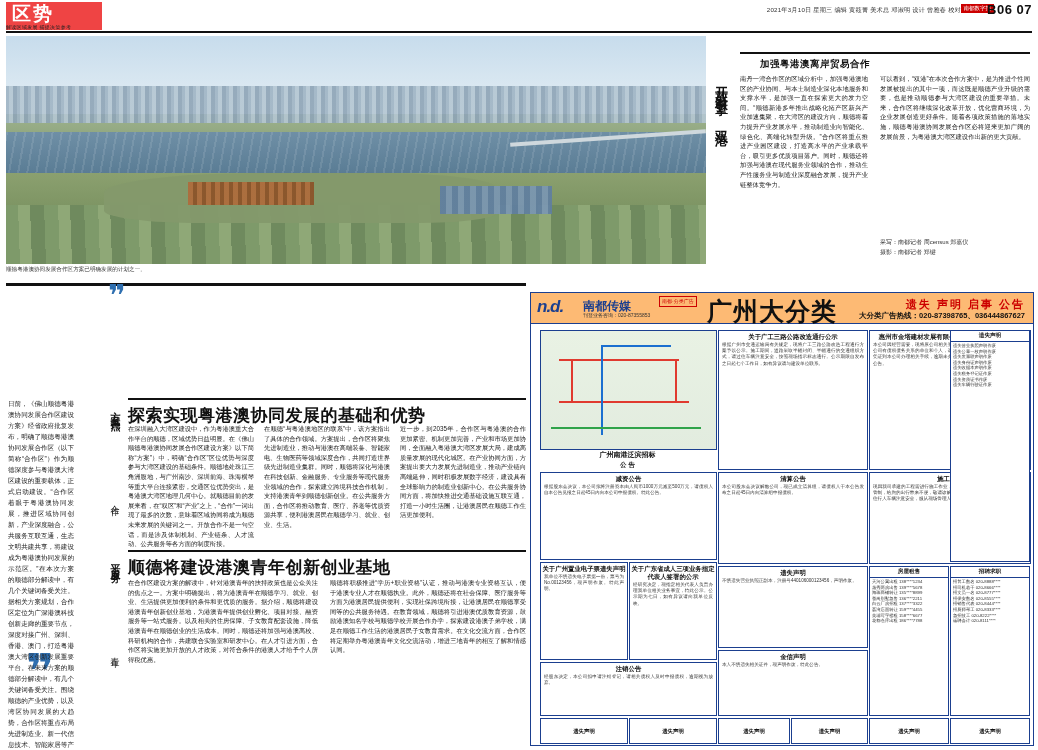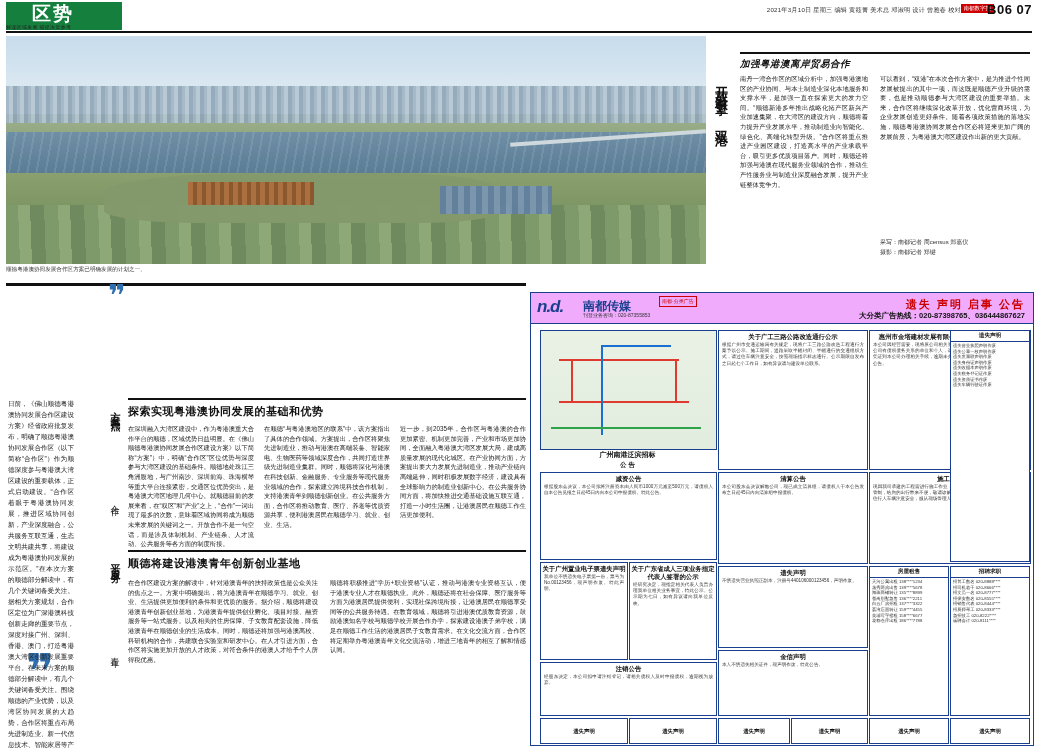--- a/index.html
+++ b/index.html
@@ -1,21 +1,21 @@
 <!DOCTYPE html>
 <html><head>
 <meta charset="utf-8">
 <style>
   html,body{margin:0;padding:0;background:#fff;}
   body{width:1038px;height:750px;font-family:"Liberation Sans","DejaVu Sans",sans-serif;color:#111;overflow:hidden;position:relative;}
   .page{position:relative;width:1038px;height:750px;background:#fff;}
 
   
   .masthead{position:absolute;left:0;top:0;width:1038px;height:32px;}
-  .logo-box{position:absolute;left:6px;top:2px;width:96px;height:28px;background:#15803d;color:#fff;padding-left:20px;}
+  .logo-box{position:absolute;left:6px;top:2px;width:96px;height:28px;background:#ef4444;color:#fff;}
   .logo-box .lg{font-size:19px;font-weight:bold;letter-spacing:2px;padding:2px 0 0 6px;line-height:19px;}
   .logo-sub{position:absolute;left:6px;top:24px;width:110px;font-size:5px;color:#222;letter-spacing:.3px;}
   .mast-meta{position:absolute;right:56px;top:6px;font-size:6.2px;color:#333;letter-spacing:.2px;white-space:nowrap;}
   .mast-tag{position:absolute;right:44px;top:4px;background:#c00;color:#fff;font-size:5.5px;padding:1px 3px;}
   .mast-page{position:absolute;right:6px;top:2px;font-size:13px;font-weight:bold;letter-spacing:.5px;}
   .rule-top{position:absolute;left:6px;top:31px;width:1026px;height:2px;background:#111;}
 
   
   .photo{position:absolute;left:6px;top:36px;width:700px;height:228px;overflow:hidden;
     background:linear-gradient(#bfd7ea,#d8e6ef 28%,#9fb28e 34%,#7f9a6f 55%,#6e8a62 100%);}
@@ -46,34 +46,34 @@
   .quote-mark{position:absolute;left:26px;top:655px;font-size:48px;color:#2f6fb0;font-weight:bold;line-height:34px;}
   .quote-mark2{position:absolute;left:108px;top:278px;font-size:30px;color:#2f6fb0;font-weight:bold;}
 
   
   .lcol{position:absolute;left:8px;top:296px;width:66px;font-size:6.6px;line-height:11px;color:#222;
     text-align:justify;}
   
   .vlabel{position:absolute;writing-mode:vertical-rl;font-size:10px;font-weight:bold;letter-spacing:3px;color:#111;}
   .vsmall{position:absolute;writing-mode:vertical-rl;font-size:9px;letter-spacing:2px;color:#111;}
 
-  .sec-h{position:absolute;font-size:11px;font-weight:bold;letter-spacing:.5px;}
+  .sec-h{position:absolute;font-size:17px;font-weight:bold;letter-spacing:.5px;}
   .sec-bar{position:absolute;height:2px;background:#111;}
 
   .body-col{position:absolute;font-size:6.3px;line-height:9.6px;text-align:justify;color:#222;
      text-justify:inter-character;}
 
   
   .rtop-title{position:absolute;font-size:9.5px;font-weight:bold;letter-spacing:.5px;}
   .rtop-vert{position:absolute;writing-mode:vertical-rl;font-size:13px;font-weight:bold;letter-spacing:4px;}
   .credit{position:absolute;font-size:6px;line-height:9px;color:#333;}
 
   
   .ads{position:absolute;left:530px;top:292px;width:502px;height:452px;border:1px solid #1b3f8f;background:#fff;}
-  .ads-head{position:absolute;left:0;top:0;width:100%;height:30px;background:#f0abfc;border-bottom:1px solid #1b3f8f;}
+  .ads-head{position:absolute;left:0;top:0;width:100%;height:30px;background:#fdba74;border-bottom:1px solid #1b3f8f;}
   .nd-logo{position:absolute;left:6px;top:4px;font-size:17px;font-weight:bold;color:#1b3f8f;font-style:italic;letter-spacing:-1px;}
   .nd-name{position:absolute;left:52px;top:5px;font-size:12px;font-weight:bold;color:#1b3f8f;}
   .nd-sub{position:absolute;left:52px;top:19px;font-size:5px;color:#333;}
   .nd-badge{position:absolute;left:128px;top:3px;font-size:5px;color:#c00;border:1px solid #c00;padding:1px 2px;line-height:7px;}
   .gz-big{position:absolute;left:176px;top:2px;font-size:25px;font-weight:bold;color:#111;letter-spacing:1px;}
   .ads-right-title{position:absolute;right:8px;top:4px;font-size:11px;font-weight:bold;color:#c00;letter-spacing:2px;}
   .ads-right-sub{position:absolute;right:8px;top:18px;font-size:7.5px;color:#111;font-weight:bold;}
 
   .ad-cell{position:absolute;border:1px solid #1b3f8f;background:#fff;overflow:hidden;}
   .ad-title{font-size:6.4px;font-weight:bold;text-align:center;margin:2px 0 1px;line-height:8px;}
@@ -135,33 +135,34 @@
   <div class="body-col" style="left:400px;top:424px;width:126px;height:110px;">近一步，到2035年，合作区与粤港澳的合作更加紧密、机制更加完善，产业和市场更加协同，全面融入粤港澳大湾区发展大局，建成高质量发展的现代化城区。在产业协同方面，方案提出要大力发展先进制造业，推动产业链向高端延伸，同时积极发展数字经济，建设具有全球影响力的制造业创新中心。在公共服务协同方面，将加快推进交通基础设施互联互通，打造一小时生活圈，让港澳居民在顺德工作生活更加便利。</div>
 
   <div class="vlabel" style="left:108px;top:556px;height:86px;">平台服务</div>
   <div class="vsmall" style="left:108px;top:650px;height:40px;">青年</div>
   <div class="sec-bar" style="left:128px;top:550px;width:398px;"></div>
   <div class="sec-h" style="left:128px;top:556px;">顺德将建设港澳青年创新创业基地</div>
   <div class="body-col" style="left:128px;top:578px;width:190px;height:166px;">在合作区建设方案的解读中，针对港澳青年的扶持政策也是公众关注的焦点之一。方案中明确提出，将为港澳青年在顺德学习、就业、创业、生活提供更加便利的条件和更优质的服务。据介绍，顺德将建设港澳青年创新创业基地，为港澳青年提供创业孵化、项目对接、融资服务等一站式服务。以及相关的住房保障、子女教育配套设施，降低港澳青年在顺德创业的生活成本。同时，顺德还将加强与港澳高校、科研机构的合作，共建联合实验室和研发中心。在人才引进方面，合作区将实施更加开放的人才政策，对符合条件的港澳人才给予个人所得税优惠。</div>
   <div class="body-col" style="left:330px;top:578px;width:196px;height:166px;">顺德将积极推进“学历+职业资格”认证，推动与港澳专业资格互认，便于港澳专业人才在顺德执业。此外，顺德还将在社会保障、医疗服务等方面为港澳居民提供便利，实现社保跨境衔接，让港澳居民在顺德享受同等的公共服务待遇。在教育领域，顺德将引进港澳优质教育资源，鼓励港澳知名学校与顺德学校开展合作办学，探索建设港澳子弟学校，满足在顺德工作生活的港澳居民子女教育需求。在文化交流方面，合作区将定期举办粤港澳青年文化交流活动，增进三地青年的相互了解和情感认同。</div>
 
   <div class="rtop-vert" style="left:712px;top:76px;height:110px;">开放新引擎 · 双港</div>
-  <div class="rtop-title" style="left:740px;top:58px;font-style:italic;">加强粤港澳离岸贸易合作</div>
+  <div class="rtop-title" style="left:760px;top:58px;">加强粤港澳离岸贸易合作</div>
   <div class="sec-bar" style="left:740px;top:52px;width:290px;"></div>
   <div class="body-col" style="left:740px;top:74px;width:128px;height:186px;">南丹一湾合作区的区域分析中，加强粤港澳地区的产业协同、与本土制造业深化本地服务和支撑水平，是加强一直在探索更大的发力空间。“顺德新港多年推出战略化拓产区新兴产业加速集聚，在大湾区的建设方向，顺德将着力提升产业发展水平，推动制造业向智能化、绿色化、高端化转型升级。”合作区将重点推进产业园区建设，打造高水平的产业承载平台，吸引更多优质项目落户。同时，顺德还将加强与港澳在现代服务业领域的合作，推动生产性服务业与制造业深度融合发展，提升产业链整体竞争力。</div>
   <div class="body-col" style="left:880px;top:74px;width:150px;height:186px;">可以看到，“双港”在本次合作方案中，是为推进个性同发展被提出的其中一项，而这既是顺德产业升级的需要，也是推动顺德参与大湾区建设的重要举措。未来，合作区将继续深化改革开放，优化营商环境，为企业发展创造更好条件。随着各项政策措施的落地实施，顺德粤港澳协同发展合作区必将迎来更加广阔的发展前景，为粤港澳大湾区建设作出新的更大贡献。</div>
   <div class="credit" style="left:880px;top:238px;width:150px;">采写：南都记者 周census 郑嘉仪</div>
   <div class="credit" style="left:880px;top:248px;width:150px;">摄影：南都记者 郑键</div>
 
   <div class="ads">
     <div class="ads-head">
       <div class="nd-logo">n.d.</div>
       <div class="nd-name">南都传媒</div>
       <div class="nd-sub">刊登业务咨询：020-87355853</div>
       <div class="nd-badge">南都·分类广告</div>
+      <div class="gz-big">广州大分类</div>
       <div class="ads-right-title">遗失 声明 启事 公告</div>
       <div class="ads-right-sub">大分类广告热线：020-87398765、036444867627</div>
     </div>
   </div>
 
   <div class="map-box">
     <div class="rd" style="left:18px;top:28px;width:120px;"></div>
     <div class="rd" style="left:18px;top:70px;width:130px;"></div>
     <div class="rd" style="left:30px;top:28px;width:2px;height:44px;"></div>
     <div class="rd" style="left:134px;top:28px;width:2px;height:44px;"></div>

